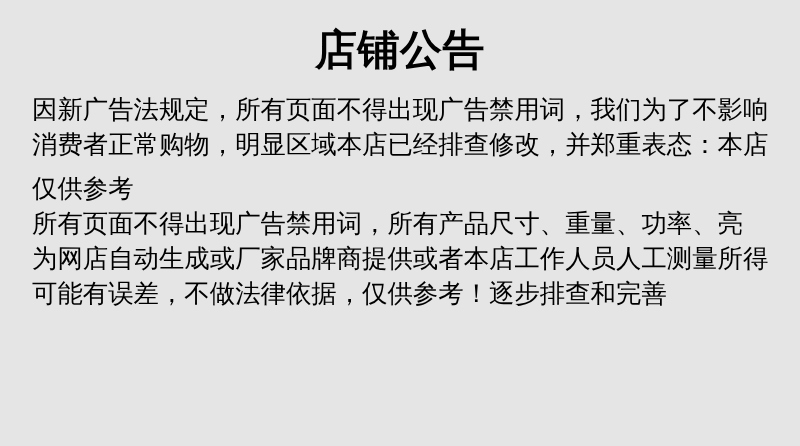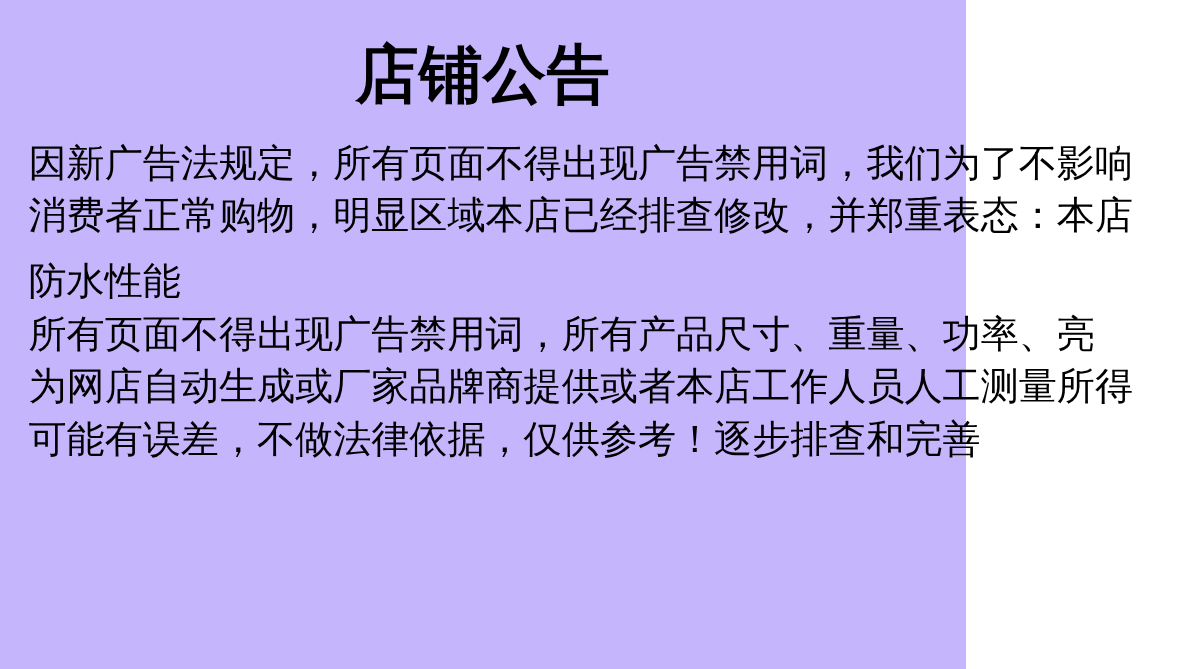--- a/index.html
+++ b/index.html
@@ -6,38 +6,38 @@
     margin: 0;
     padding: 0;
   }
   body {
     width: 800px;
     height: 446px;
     background: #ffffff;
     overflow: hidden;
   }
   .page {
-    width: 644px;
+    width: 800px;
     height: 446px;
-    background: #c4b5fd;
+    background: #e5e5e5;
     color: #000000;
     font-family: "Liberation Sans", "DejaVu Sans", sans-serif;
     box-sizing: border-box;
   }
   .title {
     margin: 0;
     padding-top: 26px;
     text-align: center;
     font-size: 42px;
     line-height: 48px;
     font-weight: 700;
     letter-spacing: 0.5px;
   }
   .content {
-    margin-left: 19px;
+    margin-left: 32px;
     margin-right: 28px;
   }
   .para {
     margin-top: 18px;
   }
   .para.disclaimer {
     margin-top: 9px;
   }
   .line {
     font-size: 25.4px;
@@ -55,20 +55,20 @@
   <h1 class="title">店铺公告</h1>
 
   <div class="content">
 
     <div class="para">
       <div class="line">因新广告法规定，所有页面不得出现广告禁用词，我们为了不影响</div>
       <div class="line">消费者正常购物，明显区域本店已经排查修改，并郑重表态：本店</div>
     </div>
 
     <div class="para disclaimer">
-      <div class="line">防水性能</div>
+      <div class="line">仅供参考</div>
       <div class="line">所有页面不得出现广告禁用词，所有产品尺寸、重量、功率、亮</div>
       <div class="line">为网店自动生成或厂家品牌商提供或者本店工作人员人工测量所得</div>
       <div class="line">可能有误差，不做法律依据，仅供参考！逐步排查和完善</div>
     </div>
 
   </div>
 </div>
 
 </body></html>

